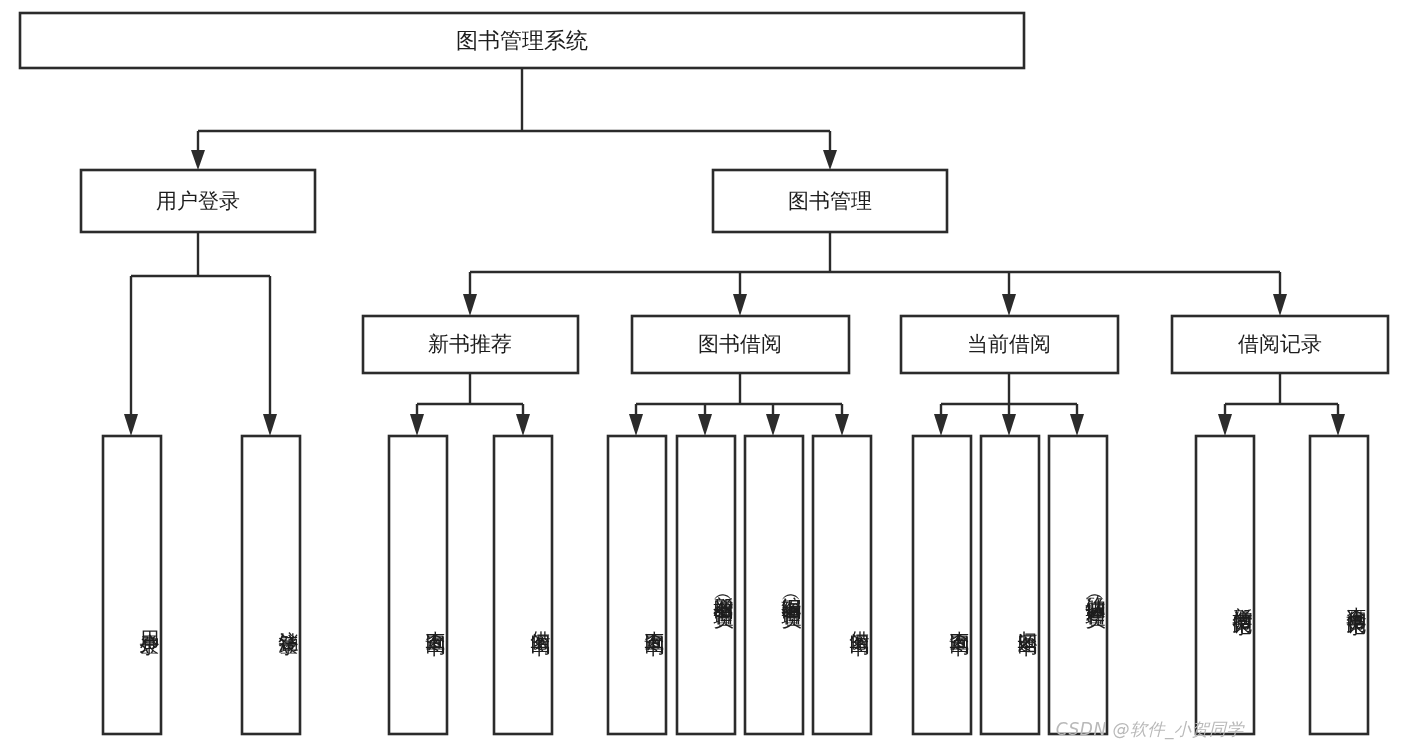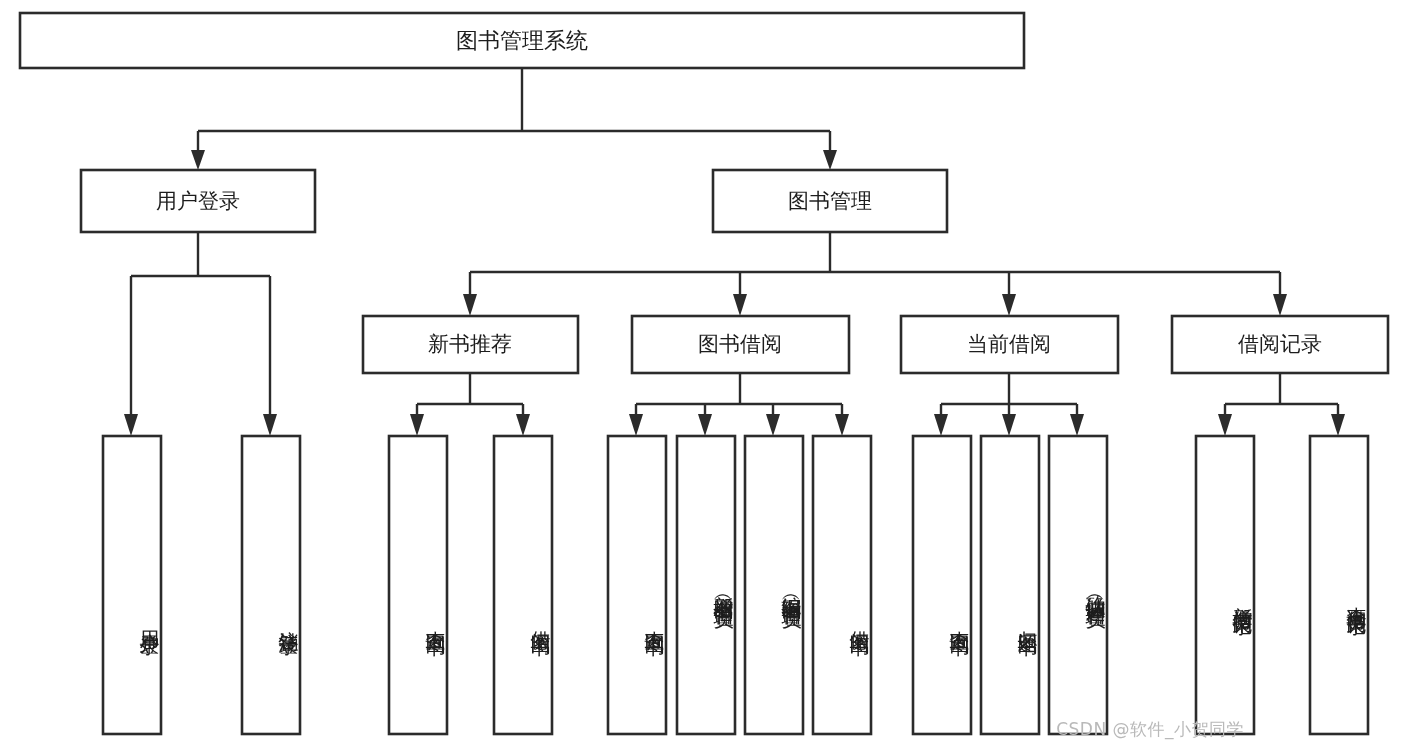--- a/index.html
+++ b/index.html
@@ -70,20 +70,21 @@
   }
   .watermark {
     position: absolute;
     right: 10px;
     bottom: 6px;
     font-family: "DejaVu Sans", "Liberation Sans", sans-serif;
     font-size: 17px;
     color: #b9b9b9;
     letter-spacing: 0.5px;
     white-space: nowrap;
+    font-style: italic;
   }
 </style>
 </head>
 <body>
 
 <div id="diagram-root">
 
   <svg id="flow" viewBox="0 0 1405 747">
 
     <g>

